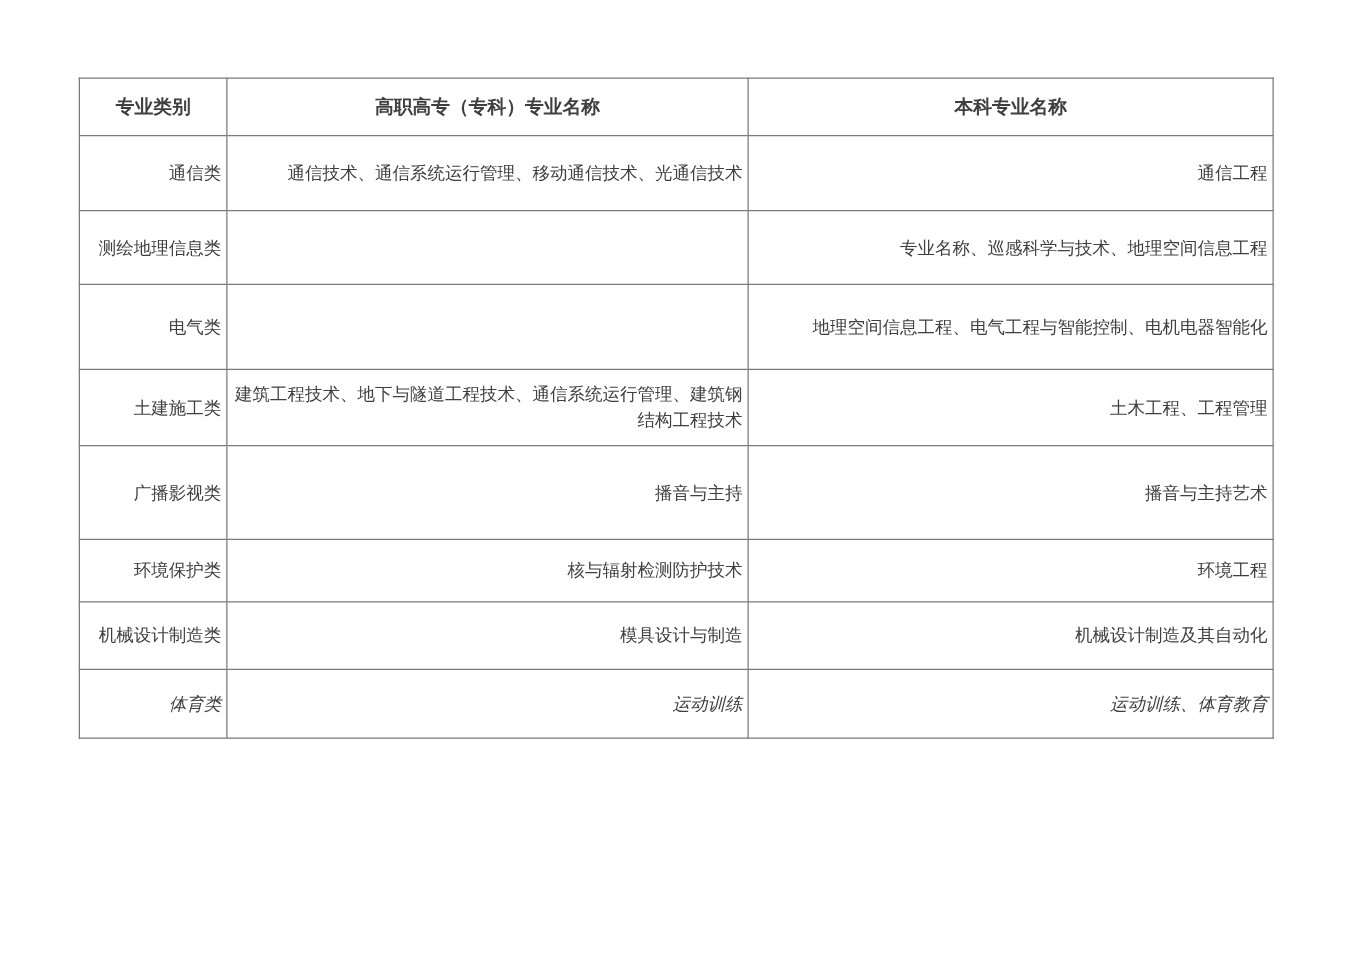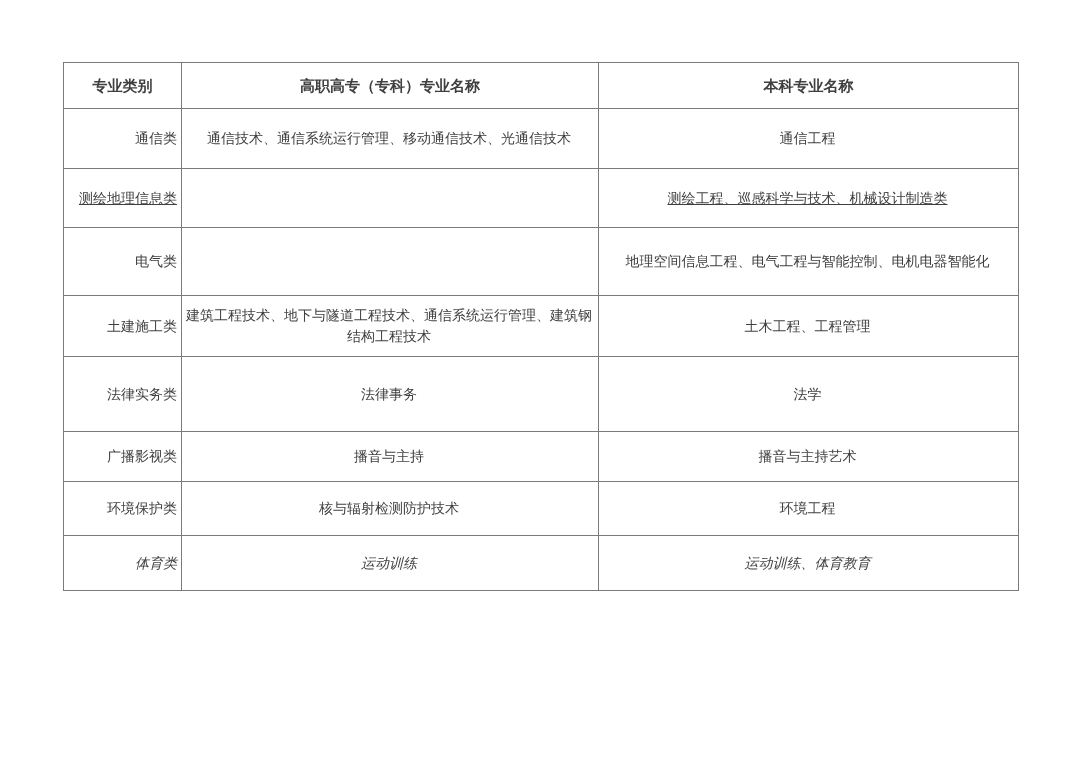--- a/index.html
+++ b/index.html
@@ -41,36 +41,36 @@
   }
   table.majors th {
     font-size: 15px;
     font-weight: bold;
     text-align: center;
     padding: 2px 4px;
     background: #ffffff;
   }
   thead tr { height: 46px; }
   tbody tr:nth-child(1)  { height: 60px; }
-  tbody tr:nth-child(2)  { height: 59px; text-decoration: underline; }
+  tbody tr:nth-child(2)  { height: 59px; }
   tbody tr:nth-child(3)  { height: 68px; }
   tbody tr:nth-child(4)  { height: 61px; }
   tbody tr:nth-child(5)  { height: 75px; }
   tbody tr:nth-child(6)  { height: 50px; }
   tbody tr:nth-child(7)  { height: 54px; }
   tbody tr:nth-child(8)  { height: 55px; font-style: italic; }
   tbody tr:nth-child(9)  { height: 57px; }
   tbody tr:nth-child(10) { height: 59px; }
   td.col-category {
     text-align: right;
     padding: 2px 4px;
   }
   td.col-vocational,
   td.col-undergraduate {
-    text-align: center;
+    text-align: right;
     padding: 2px 4px 2px 2px;
   }
 </style>
 </head>
 <body>
 
 <div class="page">
   <table class="majors">
     <colgroup>
       <col style="width:118px">
@@ -86,46 +86,46 @@
     </thead>
     <tbody>
         <tr>
           <td class="col-category">通信类</td>
           <td class="col-vocational">通信技术、通信系统运行管理、移动通信技术、光通信技术</td>
           <td class="col-undergraduate">通信工程</td>
         </tr>
         <tr>
           <td class="col-category">测绘地理信息类</td>
           <td class="col-vocational"></td>
-          <td class="col-undergraduate">测绘工程、巡感科学与技术、机械设计制造类</td>
+          <td class="col-undergraduate">专业名称、巡感科学与技术、地理空间信息工程</td>
         </tr>
         <tr>
           <td class="col-category">电气类</td>
           <td class="col-vocational"></td>
           <td class="col-undergraduate">地理空间信息工程、电气工程与智能控制、电机电器智能化</td>
         </tr>
         <tr>
           <td class="col-category">土建施工类</td>
           <td class="col-vocational">建筑工程技术、地下与隧道工程技术、通信系统运行管理、建筑钢结构工程技术</td>
           <td class="col-undergraduate">土木工程、工程管理</td>
         </tr>
         <tr>
-          <td class="col-category">法律实务类</td>
-          <td class="col-vocational">法律事务</td>
-          <td class="col-undergraduate">法学</td>
-        </tr>
-        <tr>
           <td class="col-category">广播影视类</td>
           <td class="col-vocational">播音与主持</td>
           <td class="col-undergraduate">播音与主持艺术</td>
         </tr>
         <tr>
           <td class="col-category">环境保护类</td>
           <td class="col-vocational">核与辐射检测防护技术</td>
           <td class="col-undergraduate">环境工程</td>
+        </tr>
+        <tr>
+          <td class="col-category">机械设计制造类</td>
+          <td class="col-vocational">模具设计与制造</td>
+          <td class="col-undergraduate">机械设计制造及其自动化</td>
         </tr>
         <tr>
           <td class="col-category">体育类</td>
           <td class="col-vocational">运动训练</td>
           <td class="col-undergraduate">运动训练、体育教育</td>
         </tr>
       </tbody>
   </table>
 </div>
 

